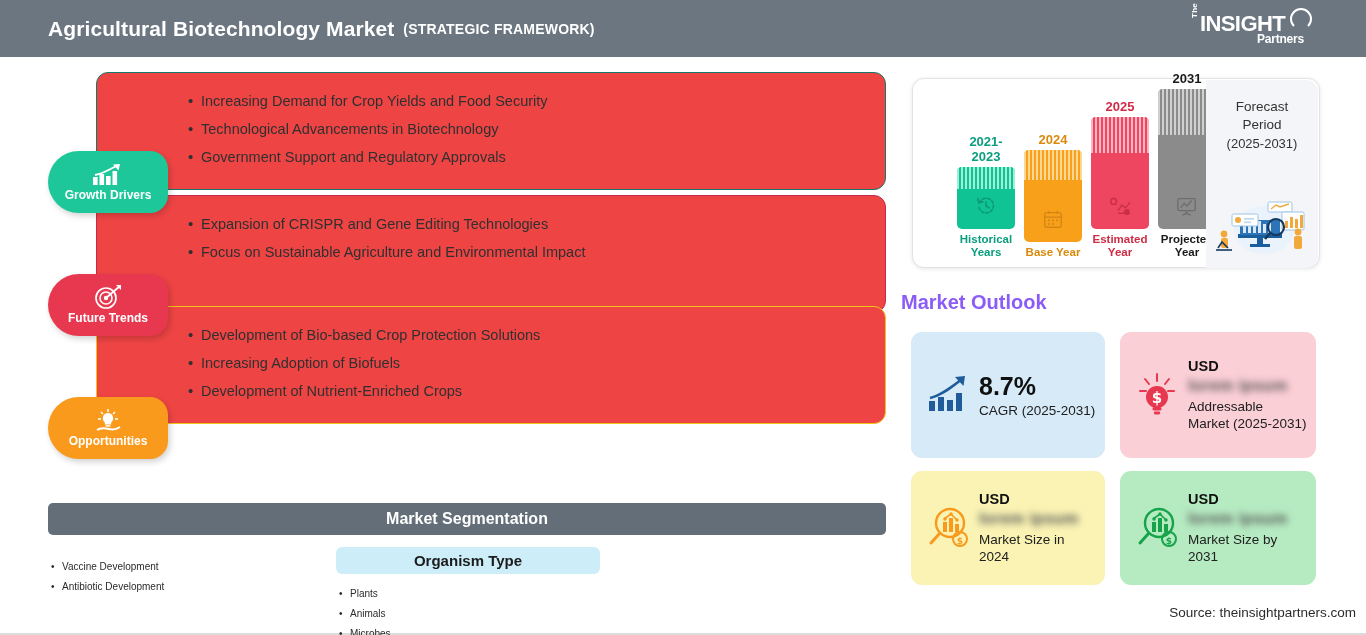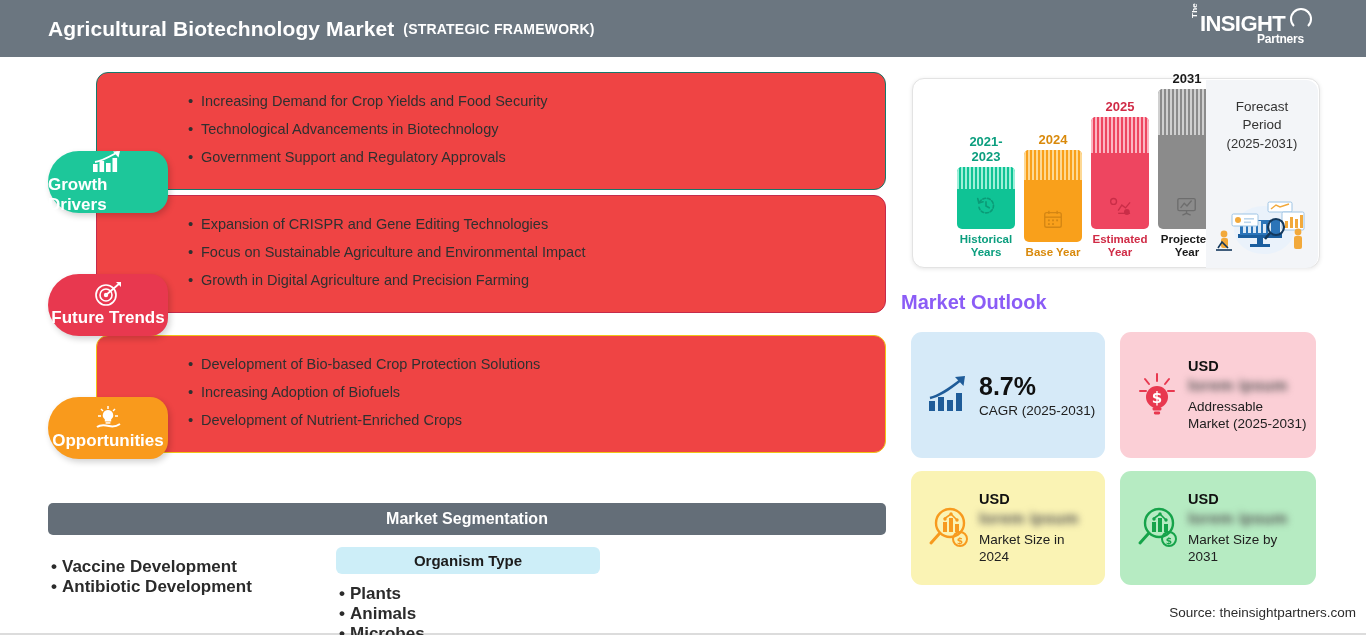--- a/index.html
+++ b/index.html
@@ -40,58 +40,58 @@
     border:2.5px solid #fff;border-radius:50%;border-bottom-color:transparent;
   }
 
   
   .left{position:absolute;left:0;top:57px;width:900px;height:578px;}
 
   .section{position:absolute;left:96px;width:790px;box-sizing:border-box;
     background:#ef4444;border-radius:12px;}
   .section.s1{top:15px;height:118px;border:1.4px solid #14796b;}
   .section.s2{top:138px;height:118px;border:1.4px solid #c42b4b;}
-  .section.s3{top:278px;height:118px;border:1.4px solid #f0c417;}
+  .section.s3{top:249px;height:118px;border:1.4px solid #f0c417;}
 
   .bullets{margin:0;padding:14px 0 0 104px;list-style:none;}
   .bullets li{
     font-size:14.5px;color:#303030;line-height:28px;position:relative;padding-left:0;
   }
   .bullets li:before{
     content:"\2022";position:absolute;left:-13px;top:0;color:#303030;font-size:15px;
   }
 
   .badge{
     position:absolute;left:48px;width:120px;height:62px;
     border-radius:31px 18px 18px 31px;
     display:flex;flex-direction:column;align-items:center;justify-content:center;
     box-shadow:2px 3px 6px rgba(0,0,0,.18);z-index:4;
   }
-  .badge .b-label{color:#fff;font-size:17px;font-weight:bold;margin-top:1px;}
+  .badge .b-label{color:#fff;font-size:12px;font-weight:bold;margin-top:1px;}
   .badge .b-ico{height:24px;display:flex;align-items:flex-end;}
   .badge.g{top:94px;background:#1dc79a;}
   .badge.f{top:217px;background:#e8384f;}
   .badge.o{top:340px;background:#f99a1c;}
 
   
   .seg-head{
     position:absolute;left:48px;top:446px;width:838px;height:32px;
     background:#646e78;border-radius:5px;color:#fff;font-size:16px;font-weight:bold;
     display:flex;align-items:center;justify-content:center;
   }
   .seg-col{position:absolute;top:490px;}
   .seg-col.c1{left:48px;width:264px;}
   .seg-col.c2{left:336px;width:264px;}
   .seg-pill{
     height:27px;background:#cdeef8;border-radius:6px;
     display:flex;align-items:center;justify-content:center;
     font-size:15px;font-weight:bold;color:#1c1c1c;
   }
   .seg-list{margin:10px 0 0 0;padding:0 0 0 14px;list-style:none;}
-  .seg-list li{font-size:17px;color:#2b2b2b;line-height:20px;position:relative;font-weight:bold;}
+  .seg-list li{font-size:10px;color:#2b2b2b;line-height:20px;position:relative;}
   .seg-list li:before{content:"\2022";position:absolute;left:-11px;top:0;}
 
   
   .right{position:absolute;left:900px;top:57px;width:466px;height:578px;}
 
   .forecast-card{
     position:absolute;left:12px;top:21px;width:408px;height:190px;
     background:#fff;border:1px solid #e3e3e3;border-radius:12px;
     box-shadow:0 1px 4px rgba(0,0,0,.10);box-sizing:border-box;
   }
@@ -176,21 +176,20 @@
           <path d="M22 1.5 L29 1 L27.5 7.5 Z" fill="#fff"></path>
         </svg>
       </div>
       <div class="b-label">Growth Drivers</div>
     </div>
 
     <div class="section s2">
       <ul class="bullets">
         <li>Expansion of CRISPR and Gene Editing Technologies</li>
         <li>Focus on Sustainable Agriculture and Environmental Impact</li>
-        <li>Growth in Digital Agriculture and Precision Farming</li>
       </ul>
     </div>
     <div class="badge f">
       <div class="b-ico">
         <svg width="30" height="26" viewBox="0 0 30 26">
           <circle cx="13" cy="14" r="10" stroke="#fff" stroke-width="1.7" fill="none"></circle>
           <circle cx="13" cy="14" r="6" stroke="#fff" stroke-width="1.6" fill="none"></circle>
           <circle cx="13" cy="14" r="2.2" fill="#fff"></circle>
           <path d="M13 14 L27 2" stroke="#fff" stroke-width="1.8"></path>
           <path d="M23 1 L28 1 L28 6 Z" fill="#fff"></path>

